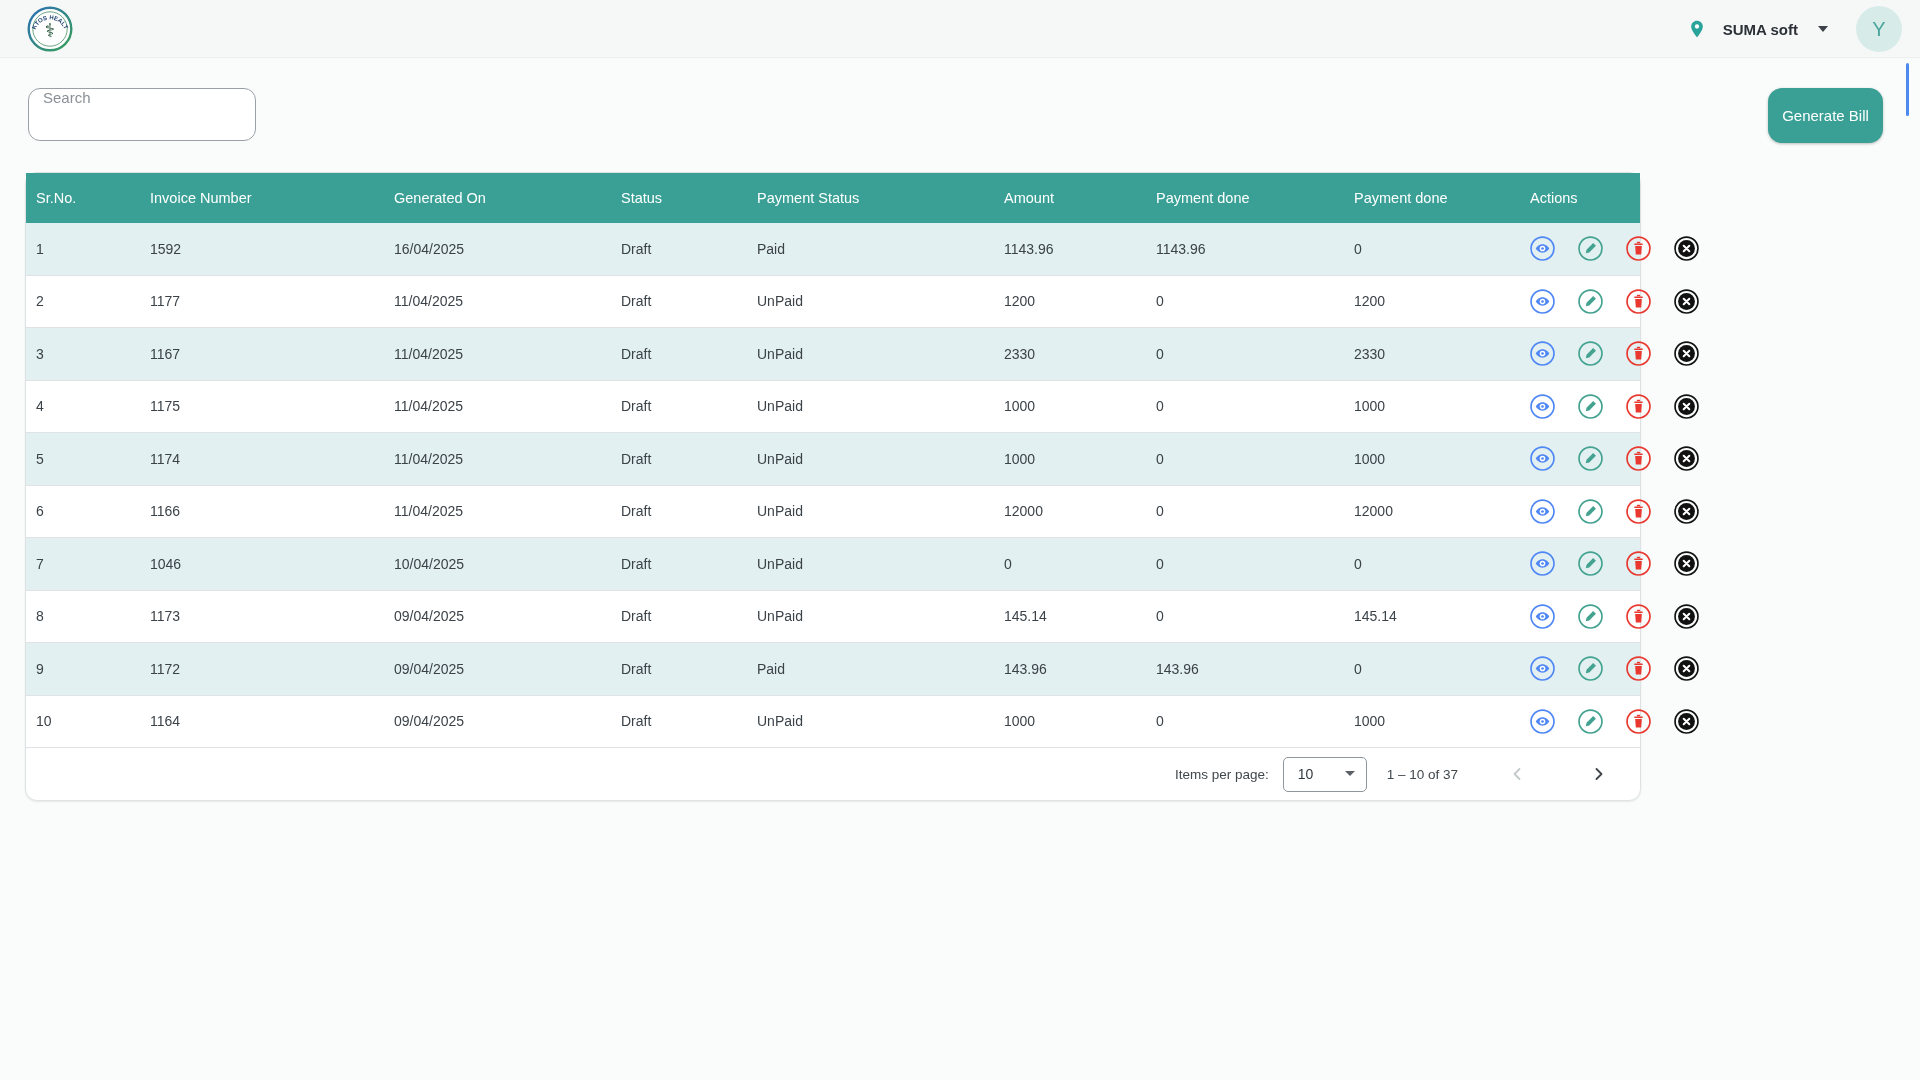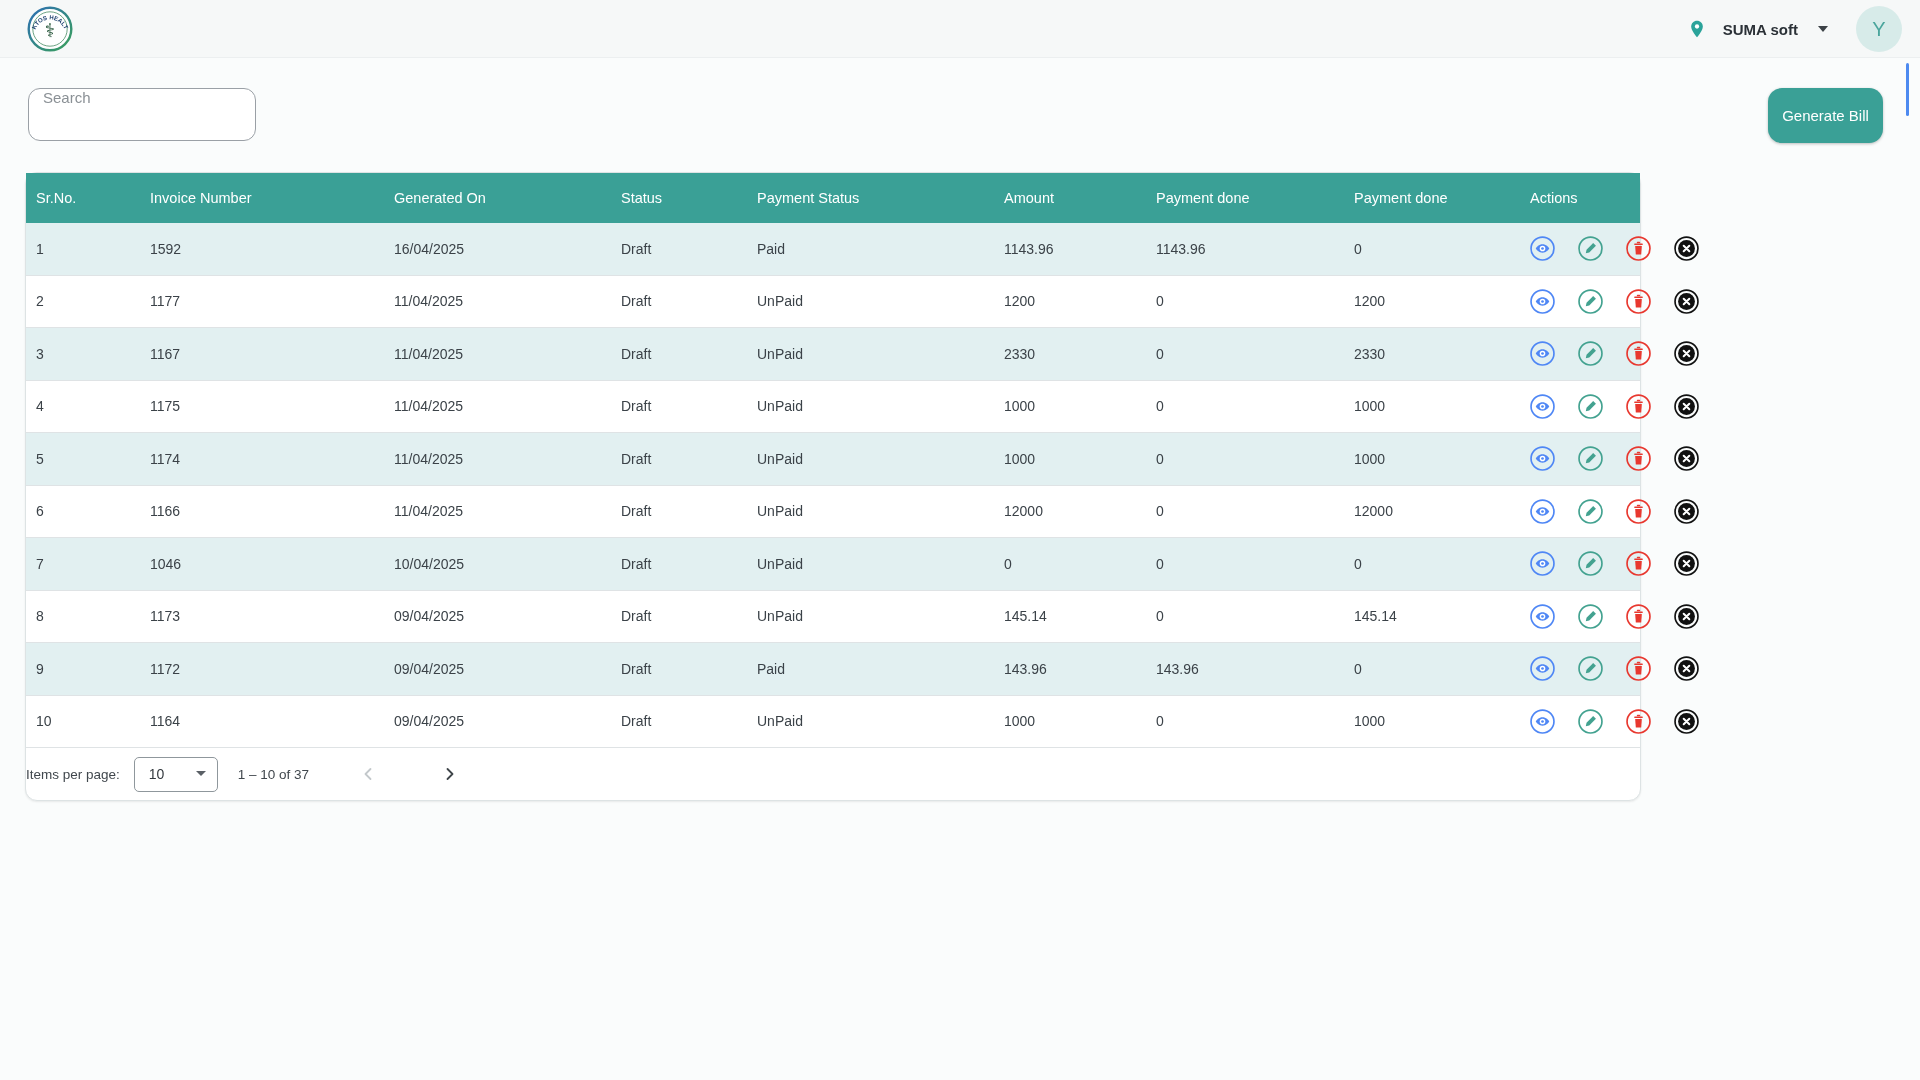--- a/index.html
+++ b/index.html
@@ -50,21 +50,21 @@
     align-items:center; }
   .thead { background:#3aa096; height:50px; }
   .thead .cell { color:#fff; font-size:14.5px; font-weight:500; }
   .cell { padding-left:10px; font-size:14px; color:#3b4248; white-space:nowrap; }
   .tbody .trow { height:52.5px; border-bottom:1px solid #dfe3e5; background:#fff; }
   .tbody .trow:nth-child(odd) { background:#e2f0f1; }
   .actions-cell { display:flex; align-items:center; gap:23px; padding-left:10px; }
   .icon-btn { width:25px; height:25px; cursor:pointer; display:block; }
 
   
-  .tfoot { height:52px; display:flex; align-items:center; justify-content:flex-start;
+  .tfoot { height:52px; display:flex; align-items:center; justify-content:flex-end;
     padding-right:28px; color:#40474d; font-size:13.5px; }
   .ipp-label { margin-right:14px; }
   .page-size { width:84px; height:35px; border:1px solid #8f979c; border-radius:5px;
     display:flex; align-items:center; padding:0 10px 0 14px; cursor:pointer;
     background:#fff; }
   .page-size .val { flex:1; font-size:14px; color:#33393e; }
   .range { margin-left:20px; margin-right:46px; }
   .pg-btn { width:26px; height:26px; display:flex; align-items:center;
     justify-content:center; cursor:pointer; }
   .pg-btn + .pg-btn { margin-left:56px; }

